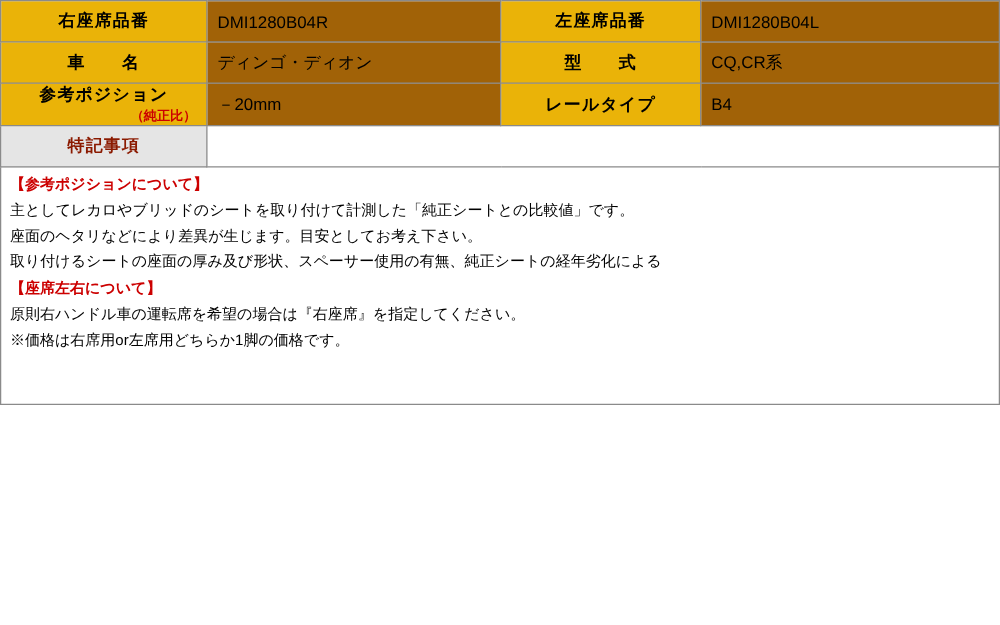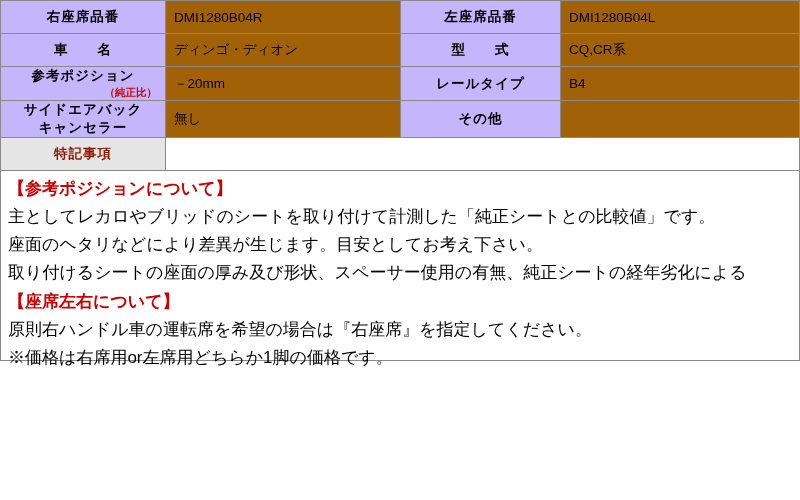--- a/index.html
+++ b/index.html
@@ -40,21 +40,21 @@
   }
   table.spec td {
     border: 1px solid #8a8a8a;
     font-size: 13.5px;
     padding: 0 8px;
     vertical-align: middle;
     height: 33px;
     box-sizing: border-box;
   }
   td.hdr {
-    background: #c4b5fd;
+    background: #eab308;
     text-align: center;
     font-weight: bold;
     letter-spacing: 1px;
   }
   td.val {
     background: #a16207;
     text-align: left;
   }
   .sub-red {
     display: block;
@@ -86,21 +86,21 @@
   .footer {
     border: 1px solid #8a8a8a;
     border-top: none;
     width: 800px;
     box-sizing: border-box;
     padding: 5px 7px 6px 7px;
     height: 190px;
   }
   .footer p {
     margin: 0 0 3px 0;
-    font-size: 17px;
+    font-size: 12px;
     line-height: 1.48;
     color: #000000;
   }
   .footer p.red-head {
     color: #cc0000;
     font-weight: bold;
   }
   .w-label { width: 165px; }
   .w-val1  { width: 235px; }
   .w-label2{ width: 160px; }
@@ -128,29 +128,20 @@
       <tr>
         <td class="hdr w-label two-line">
           <span>参考ポジション</span>
           <span class="sub-red">（純正比）</span>
         </td>
         <td class="val w-val1 two-line">－20mm</td>
         <td class="hdr w-label2 two-line">レールタイプ</td>
         <td class="val two-line">B4</td>
       </tr>
       <tr>
-        <td class="hdr w-label two-line">
-          <div>サイドエアバック</div>
-          <div>キャンセラー</div>
-        </td>
-        <td class="val w-val1 two-line">無し</td>
-        <td class="hdr w-label2 two-line">その他</td>
-        <td class="val two-line"></td>
-      </tr>
-      <tr>
         <td class="notes-hdr w-label">特記事項</td>
         <td class="notes-body" colspan="3"></td>
       </tr>
     </tbody>
   </table>
 
   <div class="footer">
     <p class="red-head">【参考ポジションについて】</p>
     <p>主としてレカロやブリッドのシートを取り付けて計測した「純正シートとの比較値」です。</p>
     <p>座面のヘタリなどにより差異が生じます。目安としてお考え下さい。</p>

